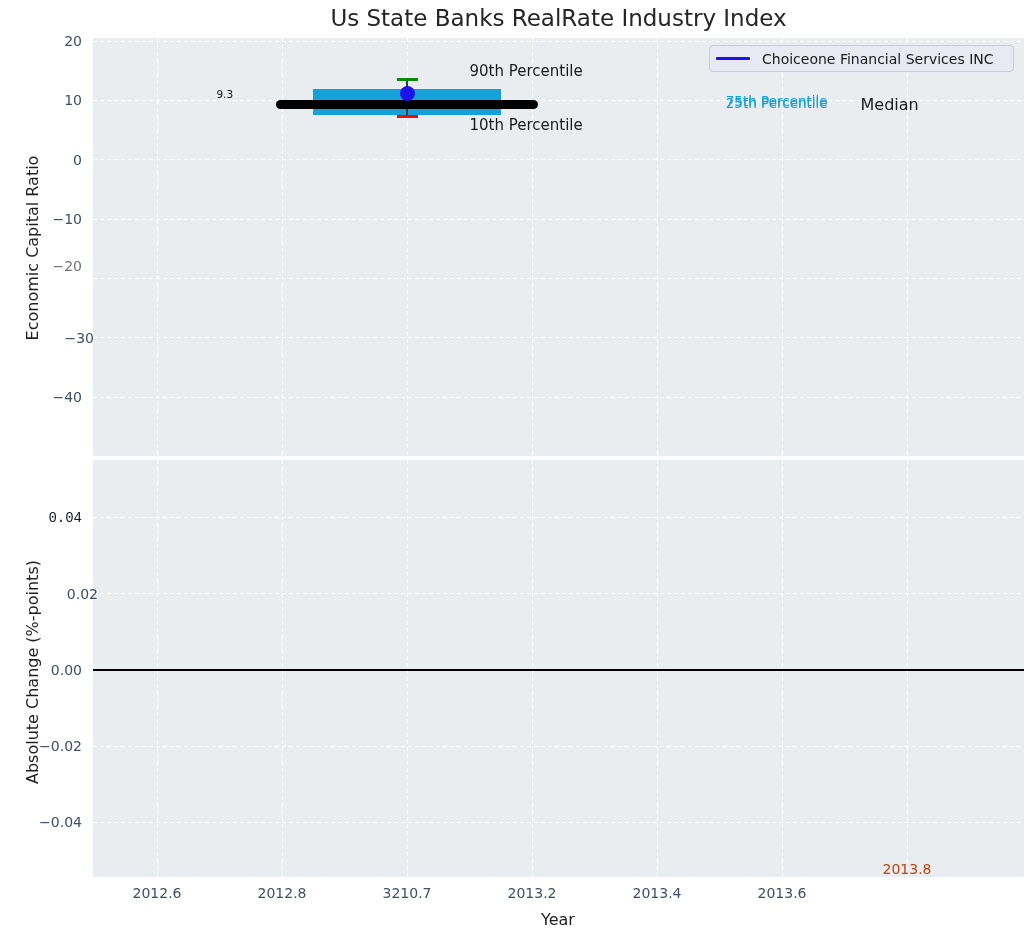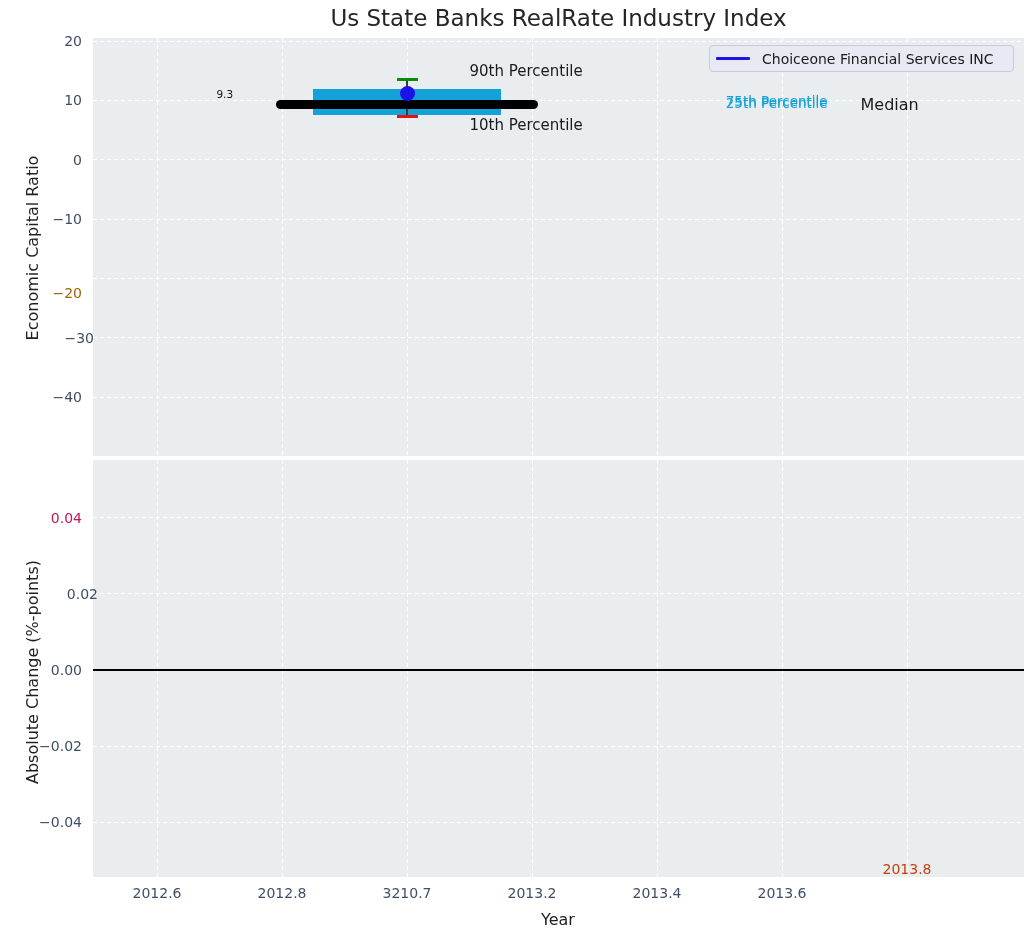--- a/index.html
+++ b/index.html
@@ -99,24 +99,24 @@
     </div>
 
   <div class="legend" style="background: rgb(233, 233, 244); border-color: rgb(201, 201, 217);">
     <span class="legend-line" style="background: rgb(27, 19, 232);"></span>
     <span class="legend-label">Choiceone Financial Services INC</span>
   </div>
 <div class="ytick" style="top: 41.026px; color: rgb(63, 78, 102);">20</div>
     <div class="ytick" style="top: 100.359px; color: rgb(63, 78, 102);">10</div>
     <div class="ytick" style="top: 159.692px; color: rgb(63, 78, 102);">0</div>
     <div class="ytick" style="top: 219.025px; color: rgb(63, 78, 102);">−10</div>
-    <div class="ytick" style="top: 293px; color: #a16207;">−20</div>
+    <div class="ytick" style="top: 266px; color: #737373;">−20</div>
     <div class="ytick" style="top: 337.69px; color: rgb(63, 78, 102); padding-left: 12px;">−30</div>
     <div class="ytick" style="top: 397.023px; color: rgb(63, 78, 102);">−40</div>
-    <div class="ytick" style="top: 517.992px; color: #be185d;">0.04</div>
+    <div class="ytick" style="top: 517.992px; color: #0f172a; font-family: Liberation Mono, monospace;">0.04</div>
     <div class="ytick" style="top: 593.996px; color: rgb(63, 78, 102); margin-left: 16px;">0.02</div>
     <div class="ytick" style="top: 670.001px; color: rgb(63, 78, 102);">0.00</div>
     <div class="ytick" style="top: 746.006px; color: rgb(63, 78, 102);">−0.02</div>
     <div class="ytick" style="top: 822.011px; color: rgb(63, 78, 102);">−0.04</div>
     <div class="xtick" style="left: 157px; top: 885px; color: rgb(63, 78, 102);">2012.6</div>
     <div class="xtick" style="left: 282px; top: 885px; color: rgb(63, 78, 102);">2012.8</div>
     <div class="xtick" style="left: 407px; top: 885px; color: rgb(63, 78, 102);">3210.7</div>
     <div class="xtick" style="left: 532px; top: 885px; color: rgb(63, 78, 102);">2013.2</div>
     <div class="xtick" style="left: 657px; top: 885px; color: rgb(63, 78, 102);">2013.4</div>
     <div class="xtick" style="left: 782px; top: 885px; color: rgb(63, 78, 102);">2013.6</div>

